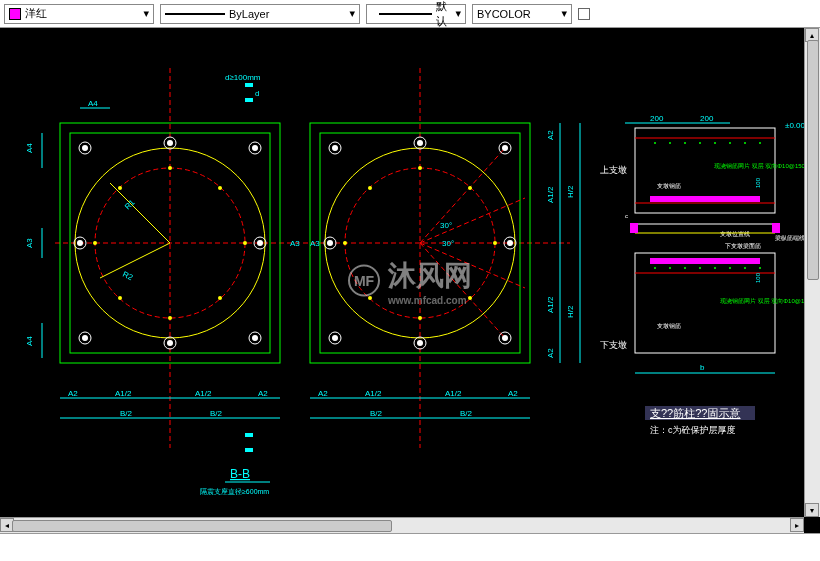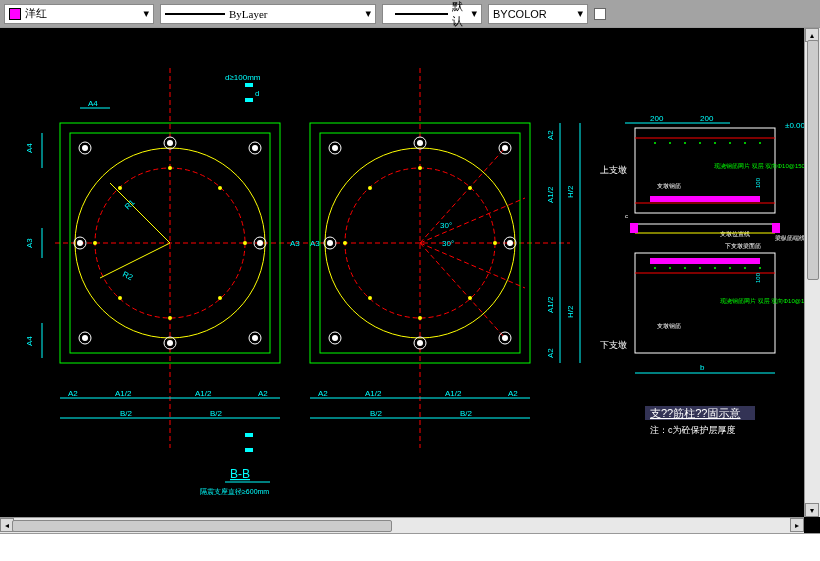--- a/index.html
+++ b/index.html
@@ -1,20 +1,20 @@
 <!DOCTYPE html>
 <html><head>
 <meta charset="utf-8">
 <style>
 * { margin: 0; padding: 0; box-sizing: border-box; }
 body { background: #555; font-family: "SimSun", sans-serif; font-size: 11px; width: 820px; height: 561px; overflow: hidden; }
-.toolbar { background: #a3a3a3; height: 28px; display: flex; align-items: center; border-bottom: 1px solid #999; padding: 2px 4px; gap: 6px; }
+.toolbar { background: #ffffff; height: 28px; display: flex; align-items: center; border-bottom: 1px solid #999; padding: 2px 4px; gap: 6px; }
 .dropdown { background: #fff; border: 1px solid #888; height: 20px; display: flex; align-items: center; padding: 0 4px; font-size: 11px; }
 .dd-color { width: 150px; }
-.dd-layer { width: 216px; font-family: Liberation Serif, serif; }
+.dd-layer { width: 200px; }
 .dd-line { width: 100px; padding-left: 12px; }
 .dd-bycolor { width: 100px; }
 .swatch { width: 12px; height: 12px; margin-right: 4px; }
 .swatch.magenta { background: #f0f; border: 1px solid #000; }
 .swatch.white { background: #fff; border: 1px solid #666; }
 .line-preview { width: 60px; height: 2px; background: #000; margin-right: 4px; }
 .chevron { margin-left: auto; }
 .canvas-area { background: #000; width: 820px; height: 505px; position: relative; overflow: hidden; }
 .scrollbar-h { position: absolute; bottom: 0; left: 0; right: 16px; height: 16px; background: #e8e8e8; border-top: 1px solid #999; }
 .scrollbar-v { position: absolute; right: 0; top: 0; bottom: 16px; width: 16px; background: #e8e8e8; border-left: 1px solid #999; }
@@ -252,20 +252,29 @@
         <circle cx="670" cy="240" r="1" fill="#0f0"></circle>
     <circle cx="685" cy="240" r="1" fill="#0f0"></circle>
         <circle cx="700" cy="240" r="1" fill="#0f0"></circle>
     <circle cx="715" cy="240" r="1" fill="#0f0"></circle>
         <circle cx="730" cy="240" r="1" fill="#0f0"></circle>
     <circle cx="745" cy="240" r="1" fill="#0f0"></circle>
         <circle cx="760" cy="240" r="1" fill="#0f0"></circle>
   </g>
 </svg>
 
+<div class="watermark">
+  <div class="wm-logo">
+        <span>MF</span>
+      </div>
+  <div>
+    <span>沐风网</span>
+    <small>www.mfcad.com</small>
+  </div>
+</div>
 
 <div class="scrollbar-v">
   <div class="sb-btn" style="top:0">▴</div>
   <div class="sb-thumb-v"></div>
   <div class="sb-btn" style="bottom:0">▾</div>
 </div>
 <div class="scrollbar-h">
   <div class="sb-btn" style="left:0">◂</div>
   <div class="sb-thumb-h"></div>
   <div class="sb-btn" style="right:0">▸</div>

